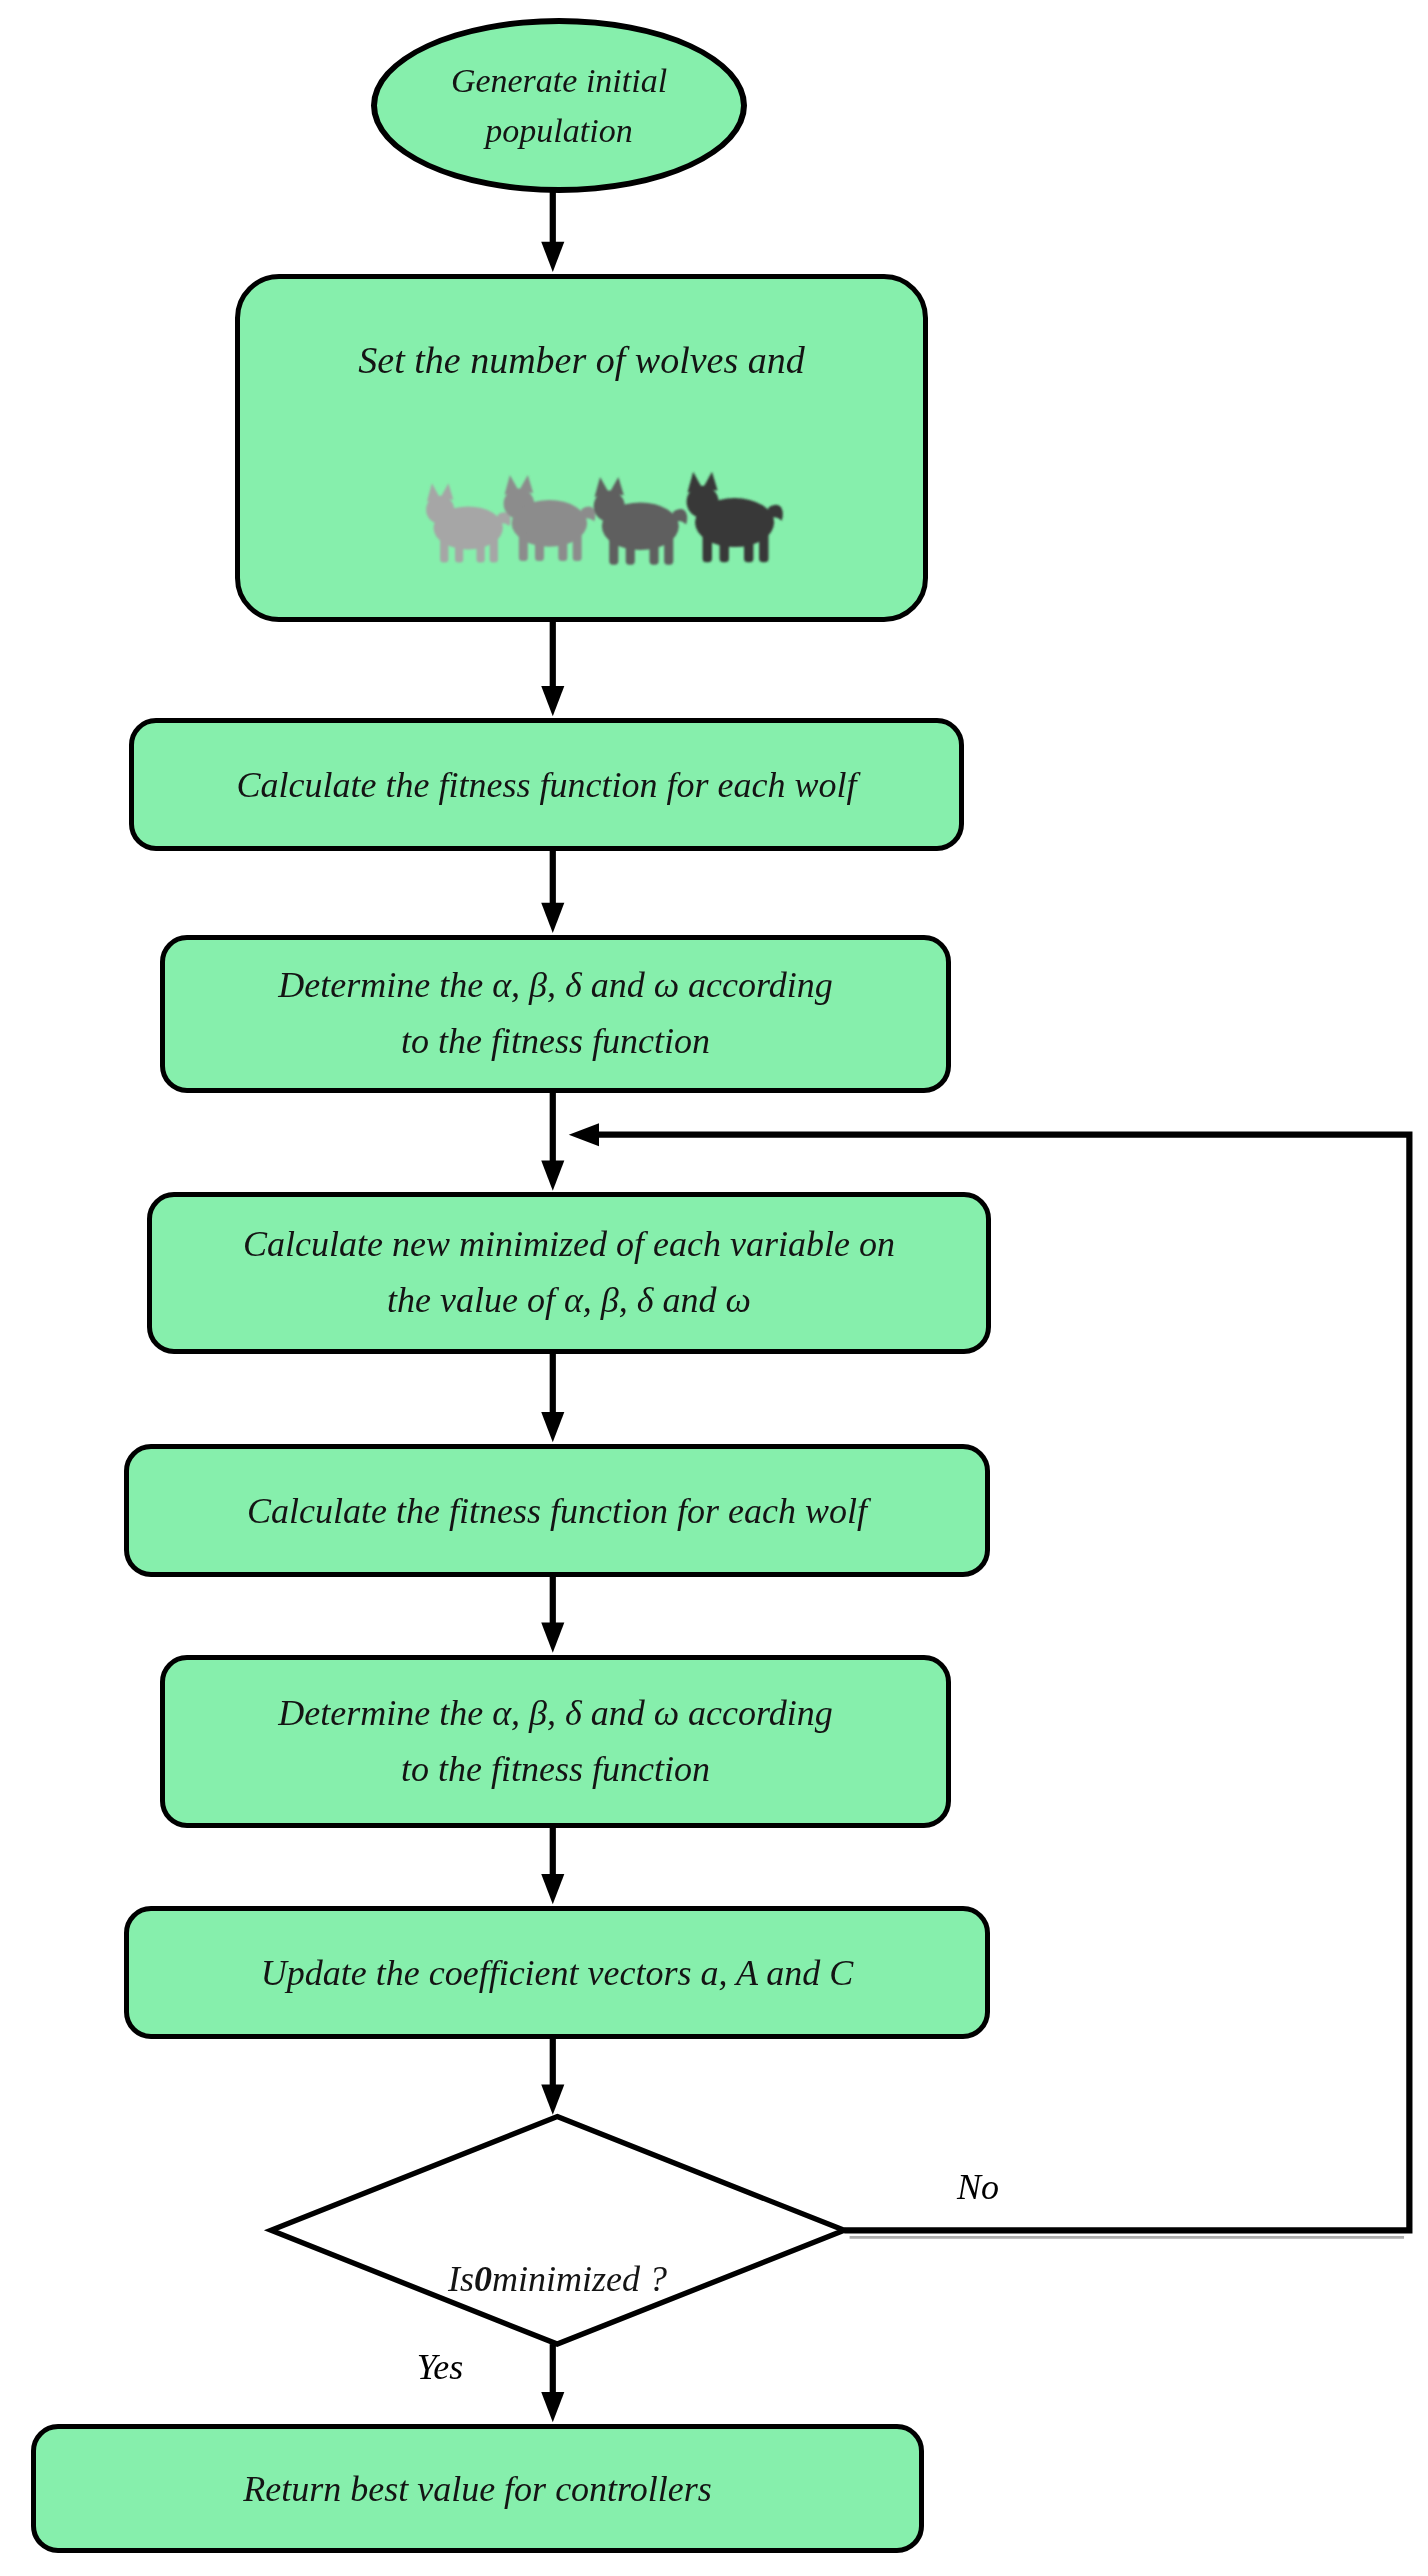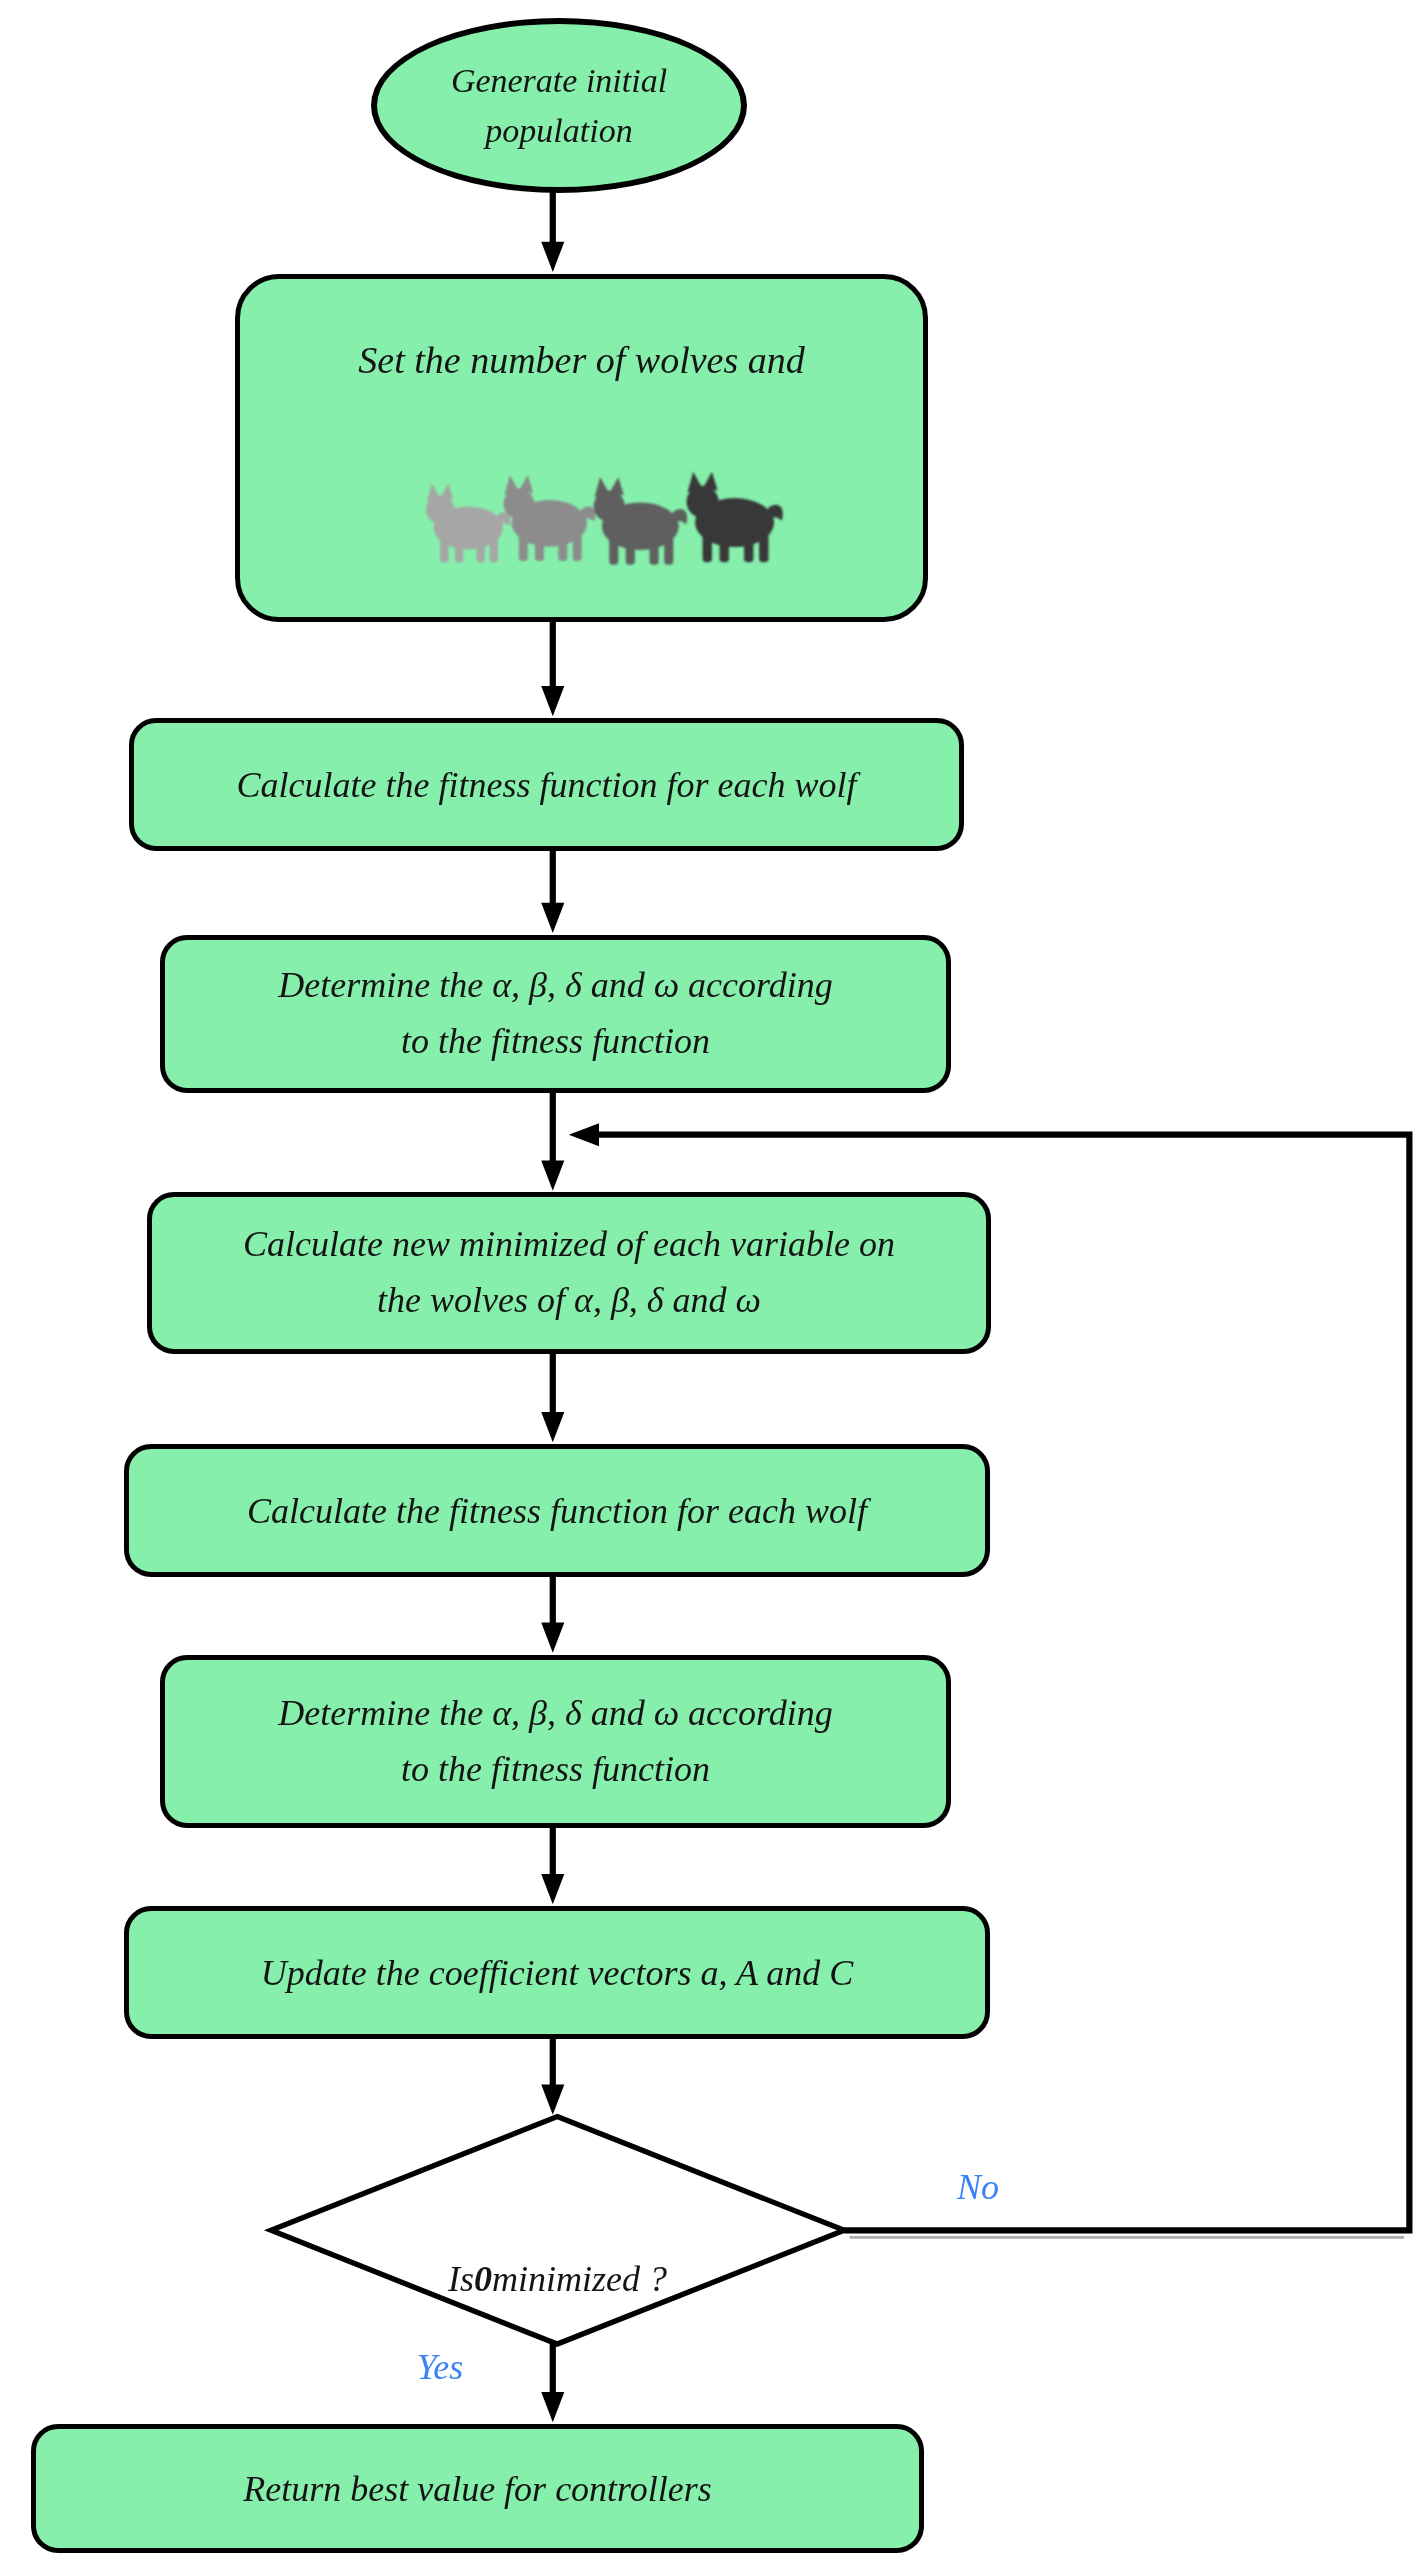--- a/index.html
+++ b/index.html
@@ -53,21 +53,21 @@
     width: 511px; height: 139px;
     display: flex; justify-content: center; align-items: flex-end;
     font-style: italic; font-size: 36px; color: #141414;
     white-space: nowrap;
   }
   .decision-text .symbol { font-weight: 700; }
   .edge-label {
     position: absolute;
     font-style: italic;
     font-size: 36px;
-    color: #3b82f6;
+    color: #000000;
     text-align: center;
   }
   .label-no  { left: 920px; top: 2166px; width: 116px; }
   .label-yes { left: 380px;  top: 2346px; width: 120px; }
 </style>
 </head>
 <body>
 
 <div class="canvas">
 
@@ -156,21 +156,21 @@
     <div class="nline">Calculate the fitness function for each wolf</div>
   </div>
 
   <div class="node rounded" style="left:160px; top:935px; width:791px; height:158px; line-height:1.55;">
     <div class="nline">Determine the α, β, δ and ω according</div>
     <div class="nline">to the fitness function</div>
   </div>
 
   <div class="node rounded" style="left:147px; top:1192px; width:844px; height:162px; line-height:1.55;">
     <div class="nline">Calculate new minimized of each variable on</div>
-    <div class="nline">the wolves of α, β, δ and ω</div>
+    <div class="nline">the value of α, β, δ and ω</div>
   </div>
 
   <div class="node rounded" style="left:124px; top:1444px; width:866px; height:133px;">
     <div class="nline">Calculate the fitness function for each wolf</div>
   </div>
 
   <div class="node rounded" style="left:160px; top:1655px; width:791px; height:173px; line-height:1.55;">
     <div class="nline">Determine the α, β, δ and ω according</div>
     <div class="nline">to the fitness function</div>
   </div>

